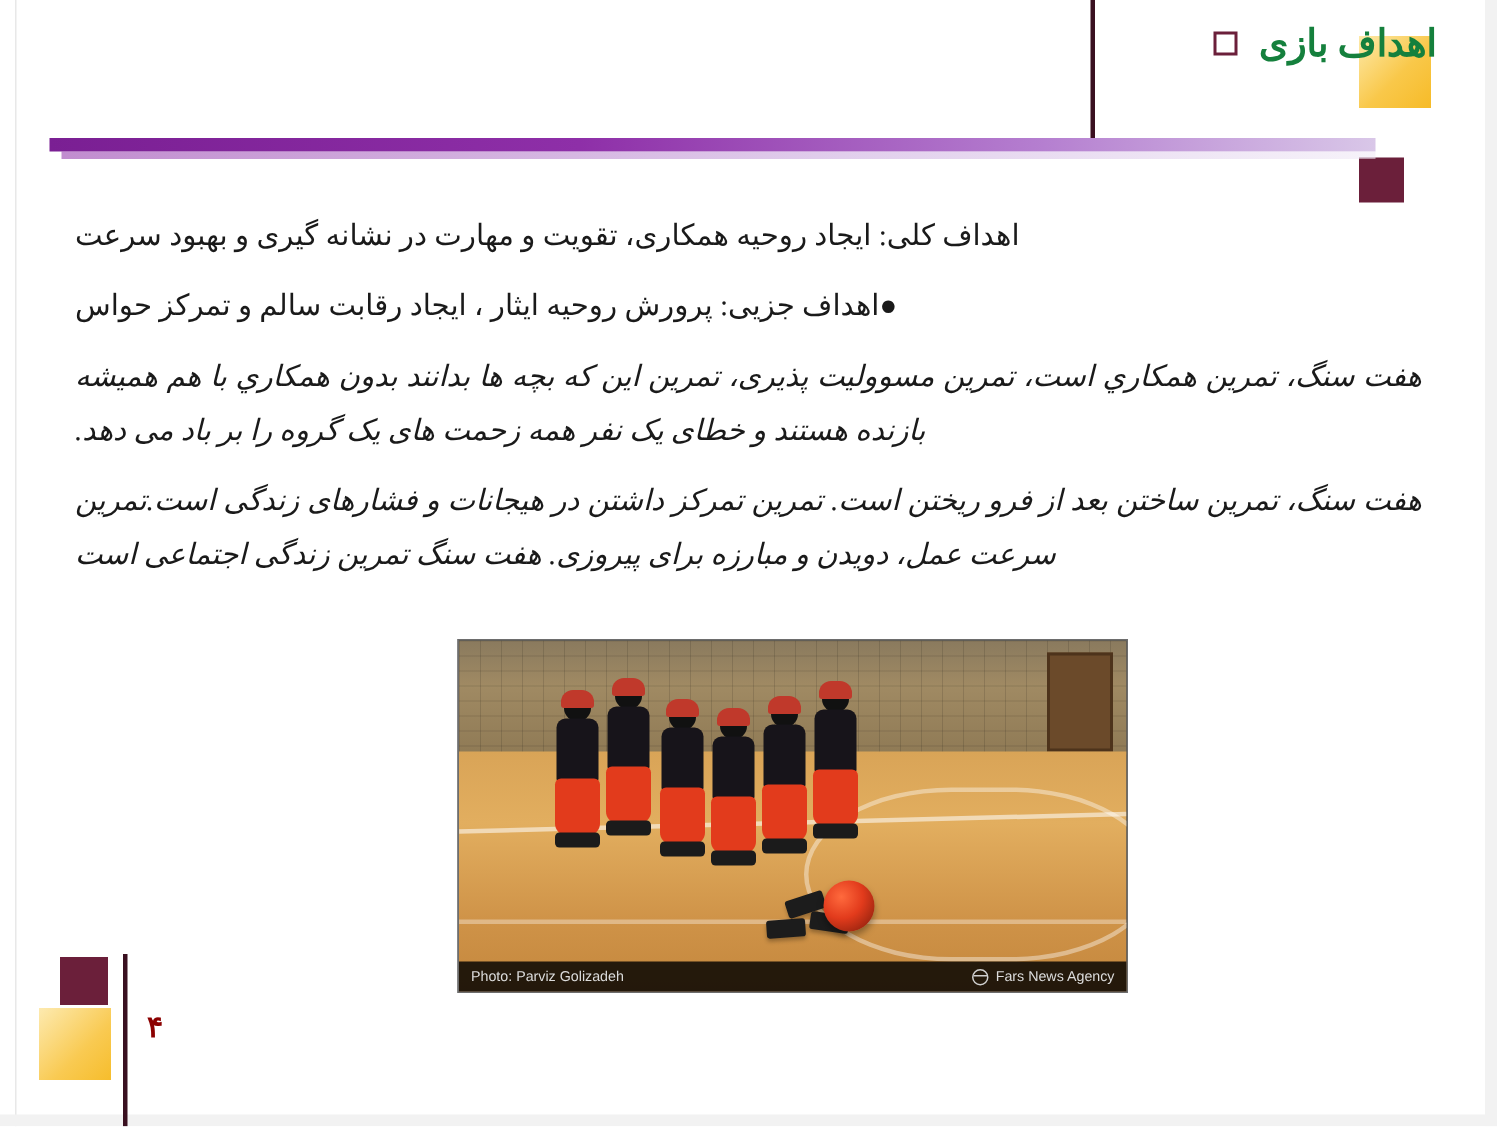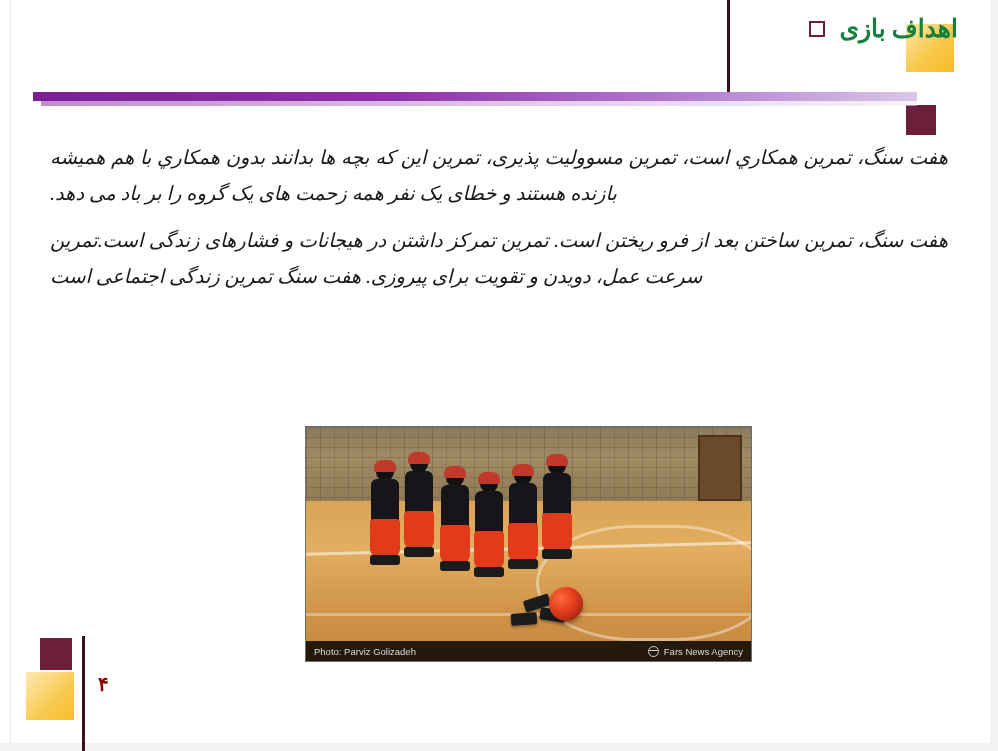--- a/index.html
+++ b/index.html
@@ -327,22 +327,24 @@
     <span class="title-text">اهداف بازی</span>
     <span class="title-bullet"></span>
   </div>
 
   <div class="rule-wrap">
     <div class="rule-main"></div>
     <div class="rule-shadow"></div>
   </div>
 
   <div class="body">
+    <p class="p line1">اهداف کلی: ایجاد روحیه همکاری، تقویت و مهارت در نشانه گیری و بهبود سرعت</p>
+    <p class="p line2">●اهداف جزیی: پرورش روحیه ایثار ، ایجاد رقابت سالم و تمرکز  حواس</p>
     <p class="p indent">هفت سنگ، تمرین همکاري است، تمرین مسوولیت پذیری، تمرین این که بچه ها بدانند بدون همکاري با هم همیشه بازنده هستند و خطای یک نفر  همه زحمت های یک گروه را بر باد می دهد.</p>
-    <p class="p indent">هفت سنگ، تمرین ساختن بعد از فرو ریختن است. تمرین تمرکز داشتن در  هیجانات و  فشارهای زندگی است.تمرین سرعت عمل، دویدن و تقویت برای پیروزی.  هفت سنگ تمرین زندگی اجتماعی است</p>
+    <p class="p indent">هفت سنگ، تمرین ساختن بعد از فرو ریختن است. تمرین تمرکز داشتن در  هیجانات و  فشارهای زندگی است.تمرین سرعت عمل، دویدن و مبارزه برای پیروزی.  هفت سنگ تمرین زندگی اجتماعی است</p>
   </div>
 
   <div class="photo">
     <div class="wall"></div>
     <div class="wall-grid"></div>
     <div class="door"></div>
     <div class="court-floor"></div>
     <div class="court-arc"></div>
     <div class="court-line-1"></div>
     <div class="court-line-2"></div>

